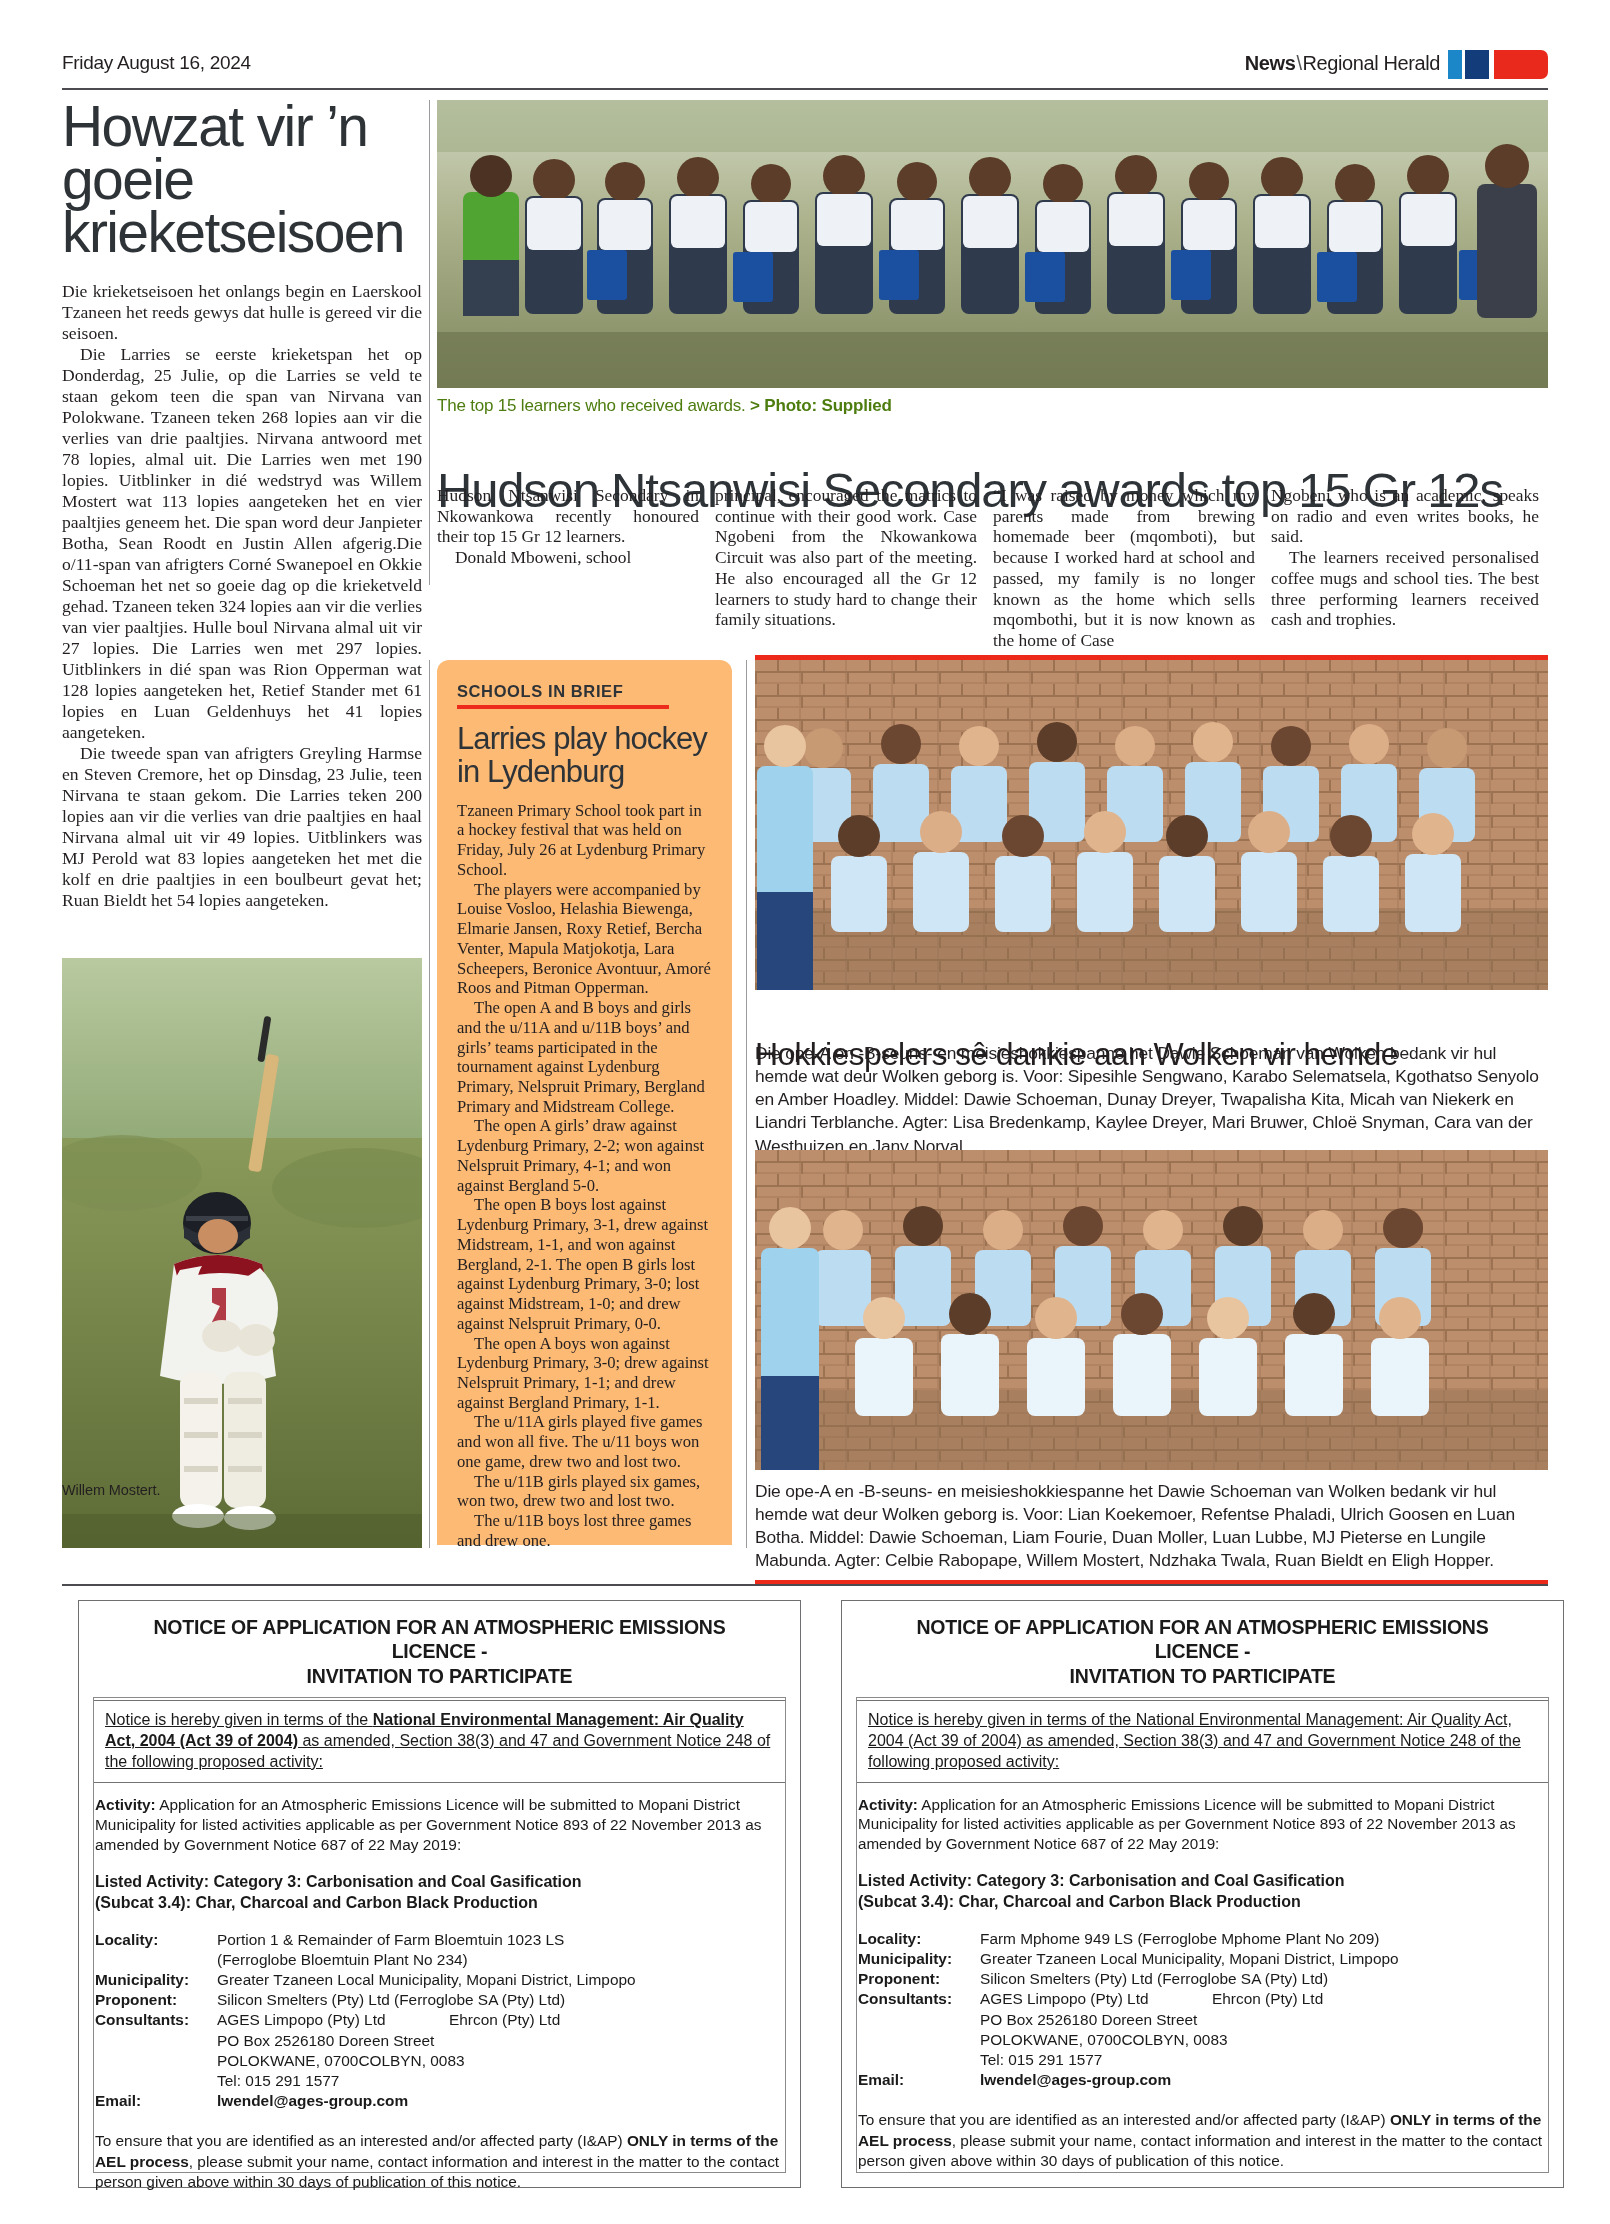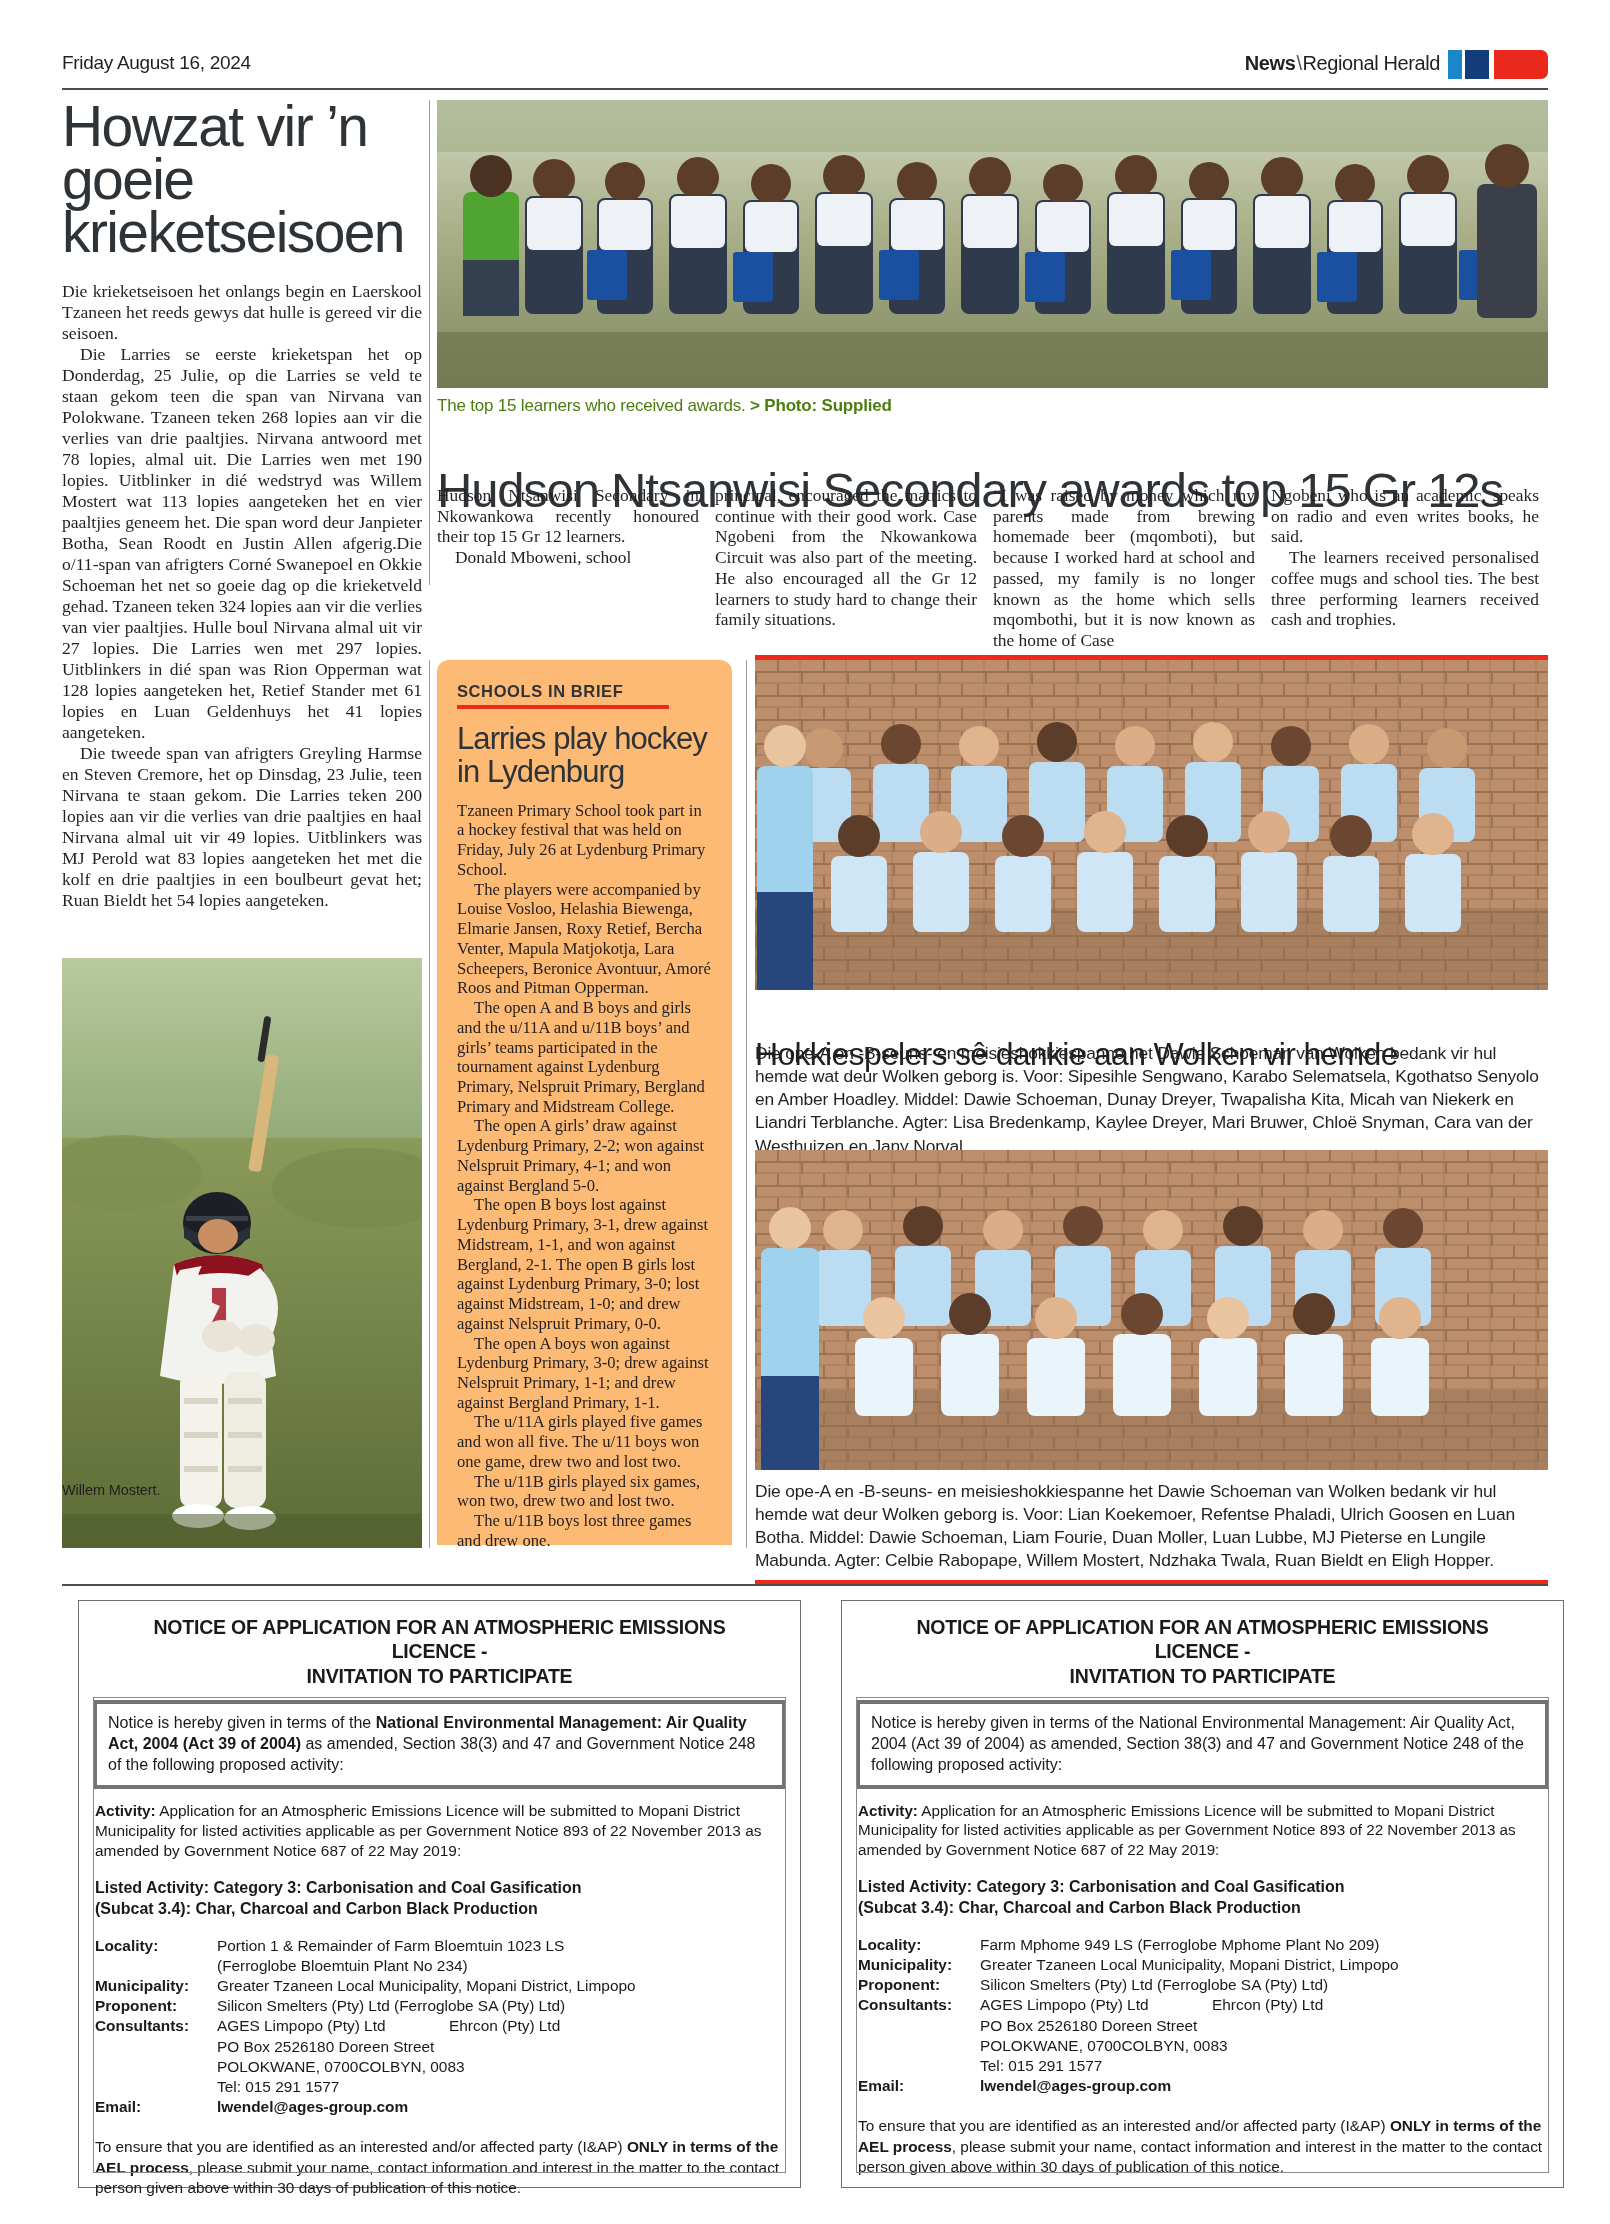--- a/index.html
+++ b/index.html
@@ -158,22 +158,22 @@
     font-family:"Liberation Sans Narrow","Liberation Sans",sans-serif;
     color:#1a1a1a;
   }
   .notice.left { left:0; }
   .notice.right { left:763px; }
   .n-title {
     text-align:center; font-weight:bold; font-size:19.5px; line-height:1.25;
     padding:14px 30px 12px 30px; letter-spacing:-0.2px;
   }
   .n-block1 {
-    border:4px solid #737373; margin:0 14px 0 14px;
-    padding:9px 11px; font-size:16px; line-height:1.3;
+    border:1px solid #737373; margin:0 14px 0 14px;
+    padding:9px 11px; font-size:16px; line-height:1.3;text-decoration:underline;
   }
   .n-sec { padding:12px 16px 0 16px; font-size:15.4px; line-height:1.3; }
   .n-listed { padding:16px 16px 0 16px; font-size:16px; font-weight:bold; line-height:1.35; }
   .n-listed .indent { display:inline-block; }
   .n-table { padding:16px 16px 0 16px; font-size:15.4px; line-height:1.31; }
   .n-row { display:flex; }
   .n-lab { font-weight:bold; width:122px; flex:0 0 122px; }
   .n-val { flex:1; }
   .n-val .col2 { display:inline-block; width:232px; }
   .n-indent { padding-left:122px; }

